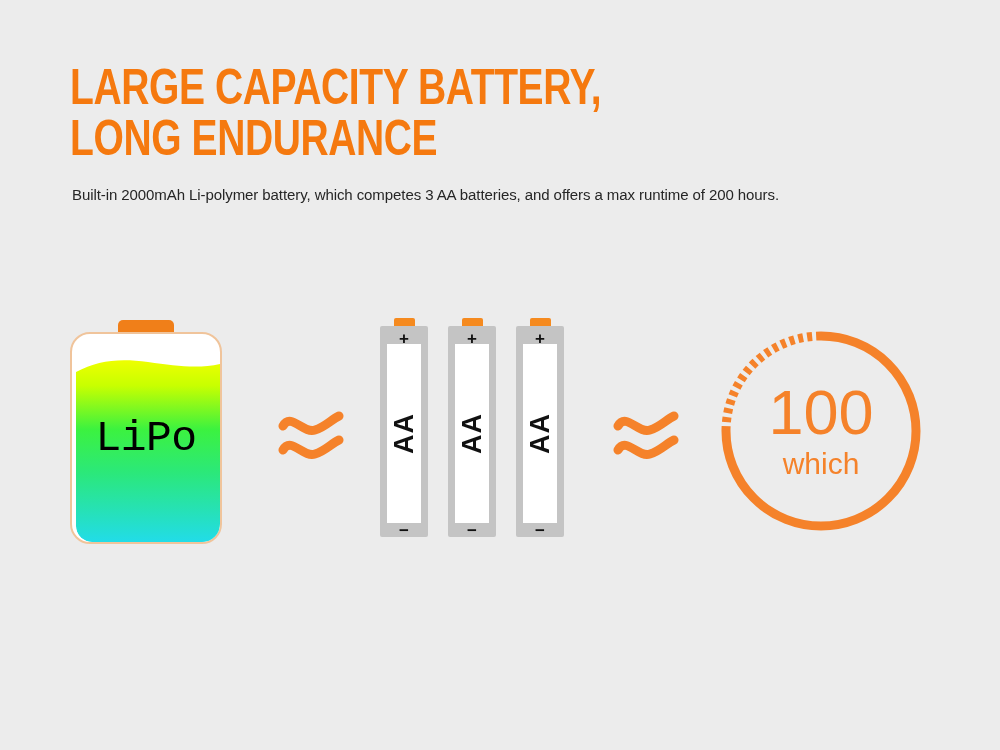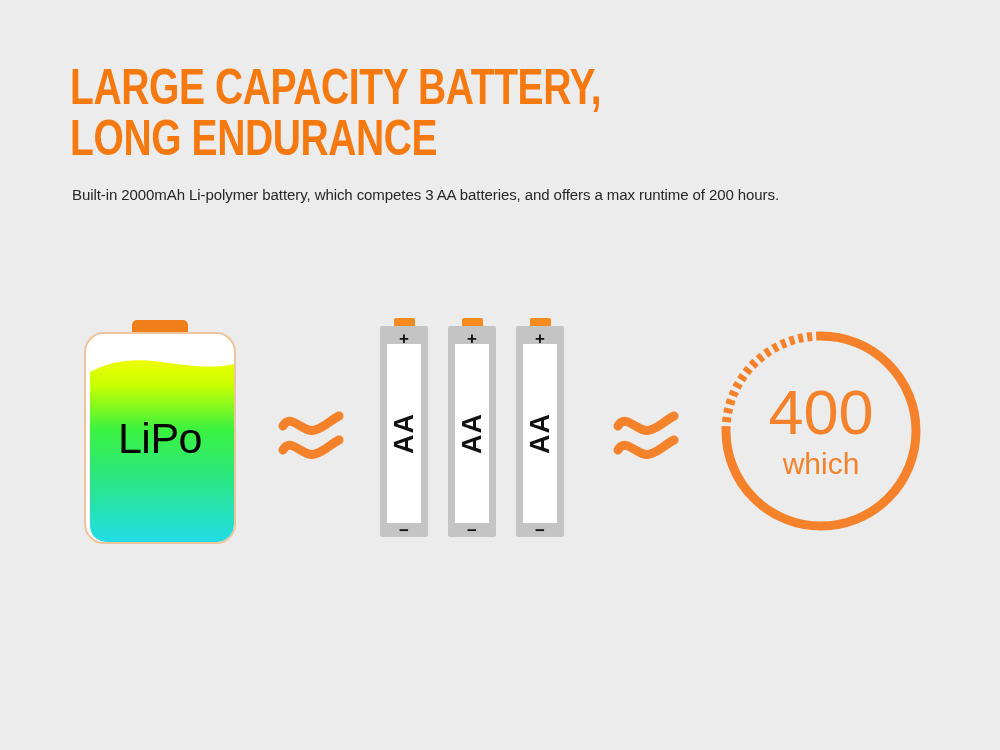--- a/index.html
+++ b/index.html
@@ -50,24 +50,25 @@
     position: absolute;
     left: 0;
     top: 300px;
     width: 1000px;
     height: 260px;
   }
 
   
   .lipo-wrap {
     position: absolute;
-    left: 84px;
+    left: 70px;
     top: 20px;
     width: 162px;
     height: 240px;
+    font-family: Liberation Mono, monospace;
   }
   .lipo-cap {
     position: absolute;
     left: 48px;
     top: 0px;
     width: 56px;
     height: 14px;
     background: #F07F19;
     border-radius: 5px 5px 0 0;
   }
@@ -328,18 +329,18 @@
   </div>
 
   <div class="gauge">
     <svg width="206" height="206" viewBox="0 0 206 206" xmlns="http://www.w3.org/2000/svg">
 
       <path d="M 103 8 A 95 95 0 1 1 8 103" fill="none" stroke="#F5822A" stroke-width="9" stroke-linecap="butt"></path>
 
       <path d="M 8 103 A 95 95 0 0 1 103 8" fill="none" stroke="#F5822A" stroke-width="9" stroke-dasharray="5 4" stroke-linecap="butt"></path>
     </svg>
     <div class="gauge-text">
-      <div class="gauge-value">400</div>
+      <div class="gauge-value">100</div>
       <div class="gauge-unit">which</div>
     </div>
   </div>
 
 </div>
 
 </body></html>

